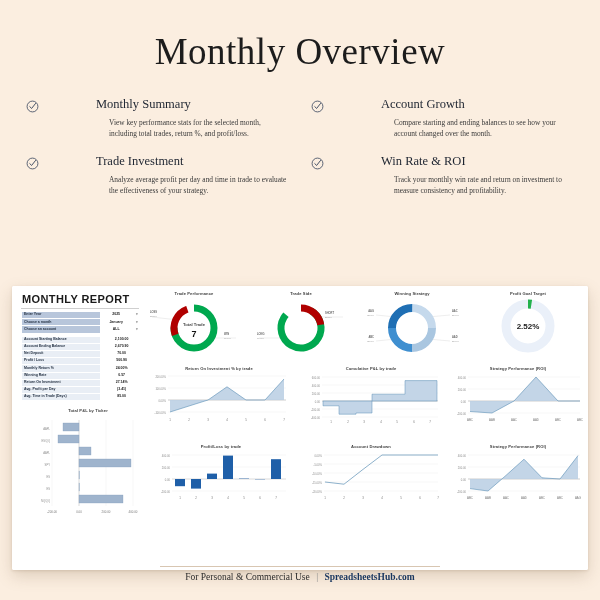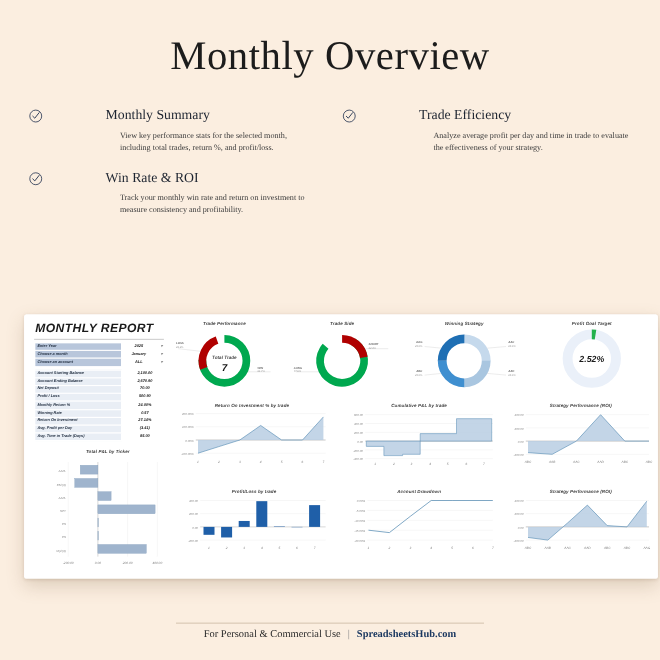--- a/index.html
+++ b/index.html
@@ -29,21 +29,21 @@
   }
   .feature-desc{
     font-family:"Liberation Serif",serif;
     font-size:7.4px;line-height:1.55;color:#3a3a3a;
     padding-left:1px;max-width:248px;
   }
   .features .feature:nth-child(n+3) .feature-desc{max-width:240px;}
   .f-indent{padding-left:13px;}
 
   
-  .dash-wrap{position:absolute;left:22px;top:286px;width:576px;height:240px;font-style:italic;}
+  .dash-wrap{position:absolute;left:12px;top:286px;width:576px;height:284px;}
   .dash-shadow{
     position:absolute;inset:0;background:#ffffff;
     border-radius:2px;
     box-shadow:0 6px 16px rgba(120,90,60,.22), 0 1px 3px rgba(120,90,60,.18);
   }
   .dash{
     position:absolute;inset:0;background:#ffffff;overflow:hidden;
     border-radius:2px;
   }
   .dash-inner{position:absolute;left:0;top:0;width:576px;height:254px;}
@@ -106,30 +106,42 @@
           <circle cx="12" cy="12" r="10" fill="none" stroke="#2b3a55" stroke-width="1.4"></circle>
           <path d="M7 12.3 L10.4 15.6 L17.6 6.4" fill="none" stroke="#2b3a55" stroke-width="1.6" stroke-linecap="round" stroke-linejoin="round"></path>
         </svg>
       </span>
       <div class="feature-body">
         <div class="feature-title">Monthly Summary</div>
         <div class="feature-desc f-indent">View key performance stats for the selected month, including total trades, return %, and profit/loss.</div>
       </div>
     </div>
 
-
     <div class="feature">
       <span class="check-icon">
         <svg width="13" height="13" viewBox="0 0 24 24">
           <circle cx="12" cy="12" r="10" fill="none" stroke="#2b3a55" stroke-width="1.4"></circle>
           <path d="M7 12.3 L10.4 15.6 L17.6 6.4" fill="none" stroke="#2b3a55" stroke-width="1.6" stroke-linecap="round" stroke-linejoin="round"></path>
         </svg>
       </span>
       <div class="feature-body">
-        <div class="feature-title">Trade Efficiency</div>
+        <div class="feature-title">Account Growth</div>
+        <div class="feature-desc f-indent">Compare starting and ending balances to see how your account changed over the month.</div>
+      </div>
+    </div>
+
+    <div class="feature">
+      <span class="check-icon">
+        <svg width="13" height="13" viewBox="0 0 24 24">
+          <circle cx="12" cy="12" r="10" fill="none" stroke="#2b3a55" stroke-width="1.4"></circle>
+          <path d="M7 12.3 L10.4 15.6 L17.6 6.4" fill="none" stroke="#2b3a55" stroke-width="1.6" stroke-linecap="round" stroke-linejoin="round"></path>
+        </svg>
+      </span>
+      <div class="feature-body">
+        <div class="feature-title">Trade Investment</div>
         <div class="feature-desc f-indent">Analyze average profit per day and time in trade to evaluate the effectiveness of your strategy.</div>
       </div>
     </div>
 
     <div class="feature">
       <span class="check-icon">
         <svg width="13" height="13" viewBox="0 0 24 24">
           <circle cx="12" cy="12" r="10" fill="none" stroke="#2b3a55" stroke-width="1.4"></circle>
           <path d="M7 12.3 L10.4 15.6 L17.6 6.4" fill="none" stroke="#2b3a55" stroke-width="1.6" stroke-linecap="round" stroke-linejoin="round"></path>
         </svg>

